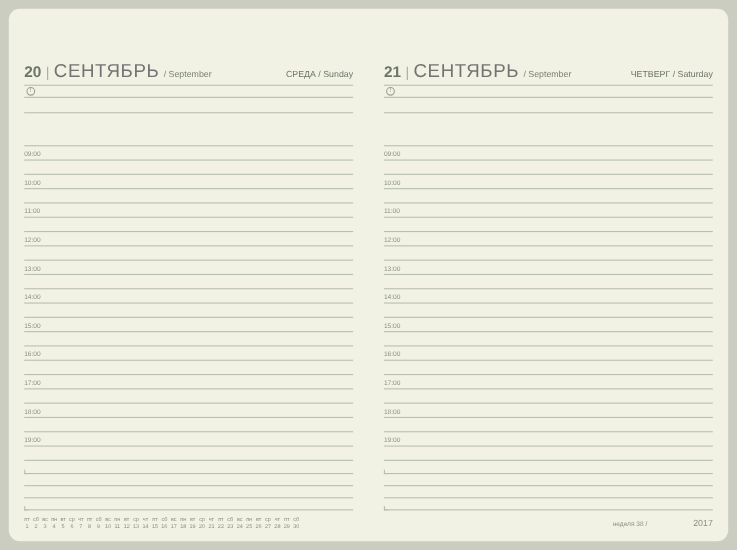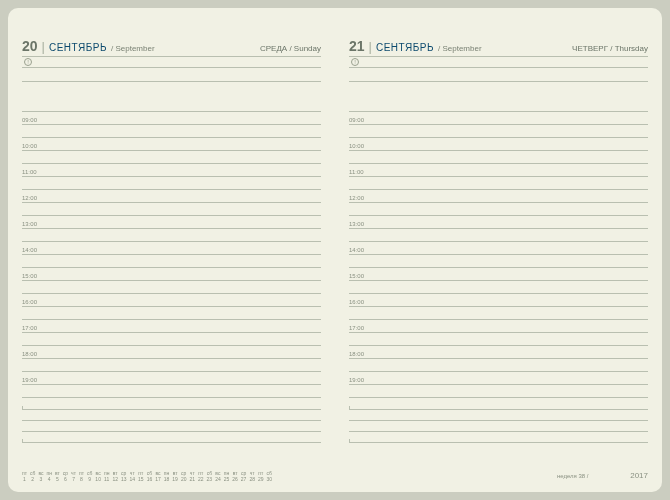--- a/index.html
+++ b/index.html
@@ -12,38 +12,38 @@
     justify-content: center;
     font-family: Arial, Helvetica, sans-serif;
   }
   .planner {
     width: 654px;
     height: 484px;
     background: #f1f1e4;
     border-radius: 10px;
     display: flex;
     position: relative;
-    padding: 8px 0 4px 0;
+    padding: 25px 0 4px 0;
   }
   .page {
     width: 50%;
     padding: 0 14px;
     position: relative;
   }
   .header {
     display: flex;
     justify-content: space-between;
     align-items: baseline;
     margin-bottom: 2px;
     margin-top: 22px;
   }
   .date-block { display: flex; align-items: baseline; gap: 4px; }
   .day-num { font-size: 14px; font-weight: bold; color: #6b7568; }
   .bar { color: #a8b0a0; font-size: 13px; }
-  .month-ru { font-size: 10px; color: #0c4a6e; letter-spacing: 0.5px; }
+  .month-ru { font-size: 17px; color: #737373; letter-spacing: 0.5px; }
   .month-en { font-size: 8px; color: #7a8274; }
   .weekday { font-size: 8px; color: #6b7568; text-align: right; }
   .priority-row {
     border-top: 0.5px solid #b9bfb0;
     border-bottom: 0.5px solid #b9bfb0;
     height: 12px;
     display: flex;
     align-items: center;
     margin-bottom: 1px;
   }
@@ -325,21 +325,21 @@
   </div>
 
   <div class="page">
     <div class="header">
       <div class="date-block">
         <span class="day-num">21</span>
         <span class="bar">|</span>
         <span class="month-ru">СЕНТЯБРЬ</span>
         <span class="month-en">/ September</span>
       </div>
-      <div class="weekday">ЧЕТВЕРГ / Thursday</div>
+      <div class="weekday">ЧЕТВЕРГ / Saturday</div>
     </div>
     <div class="priority-row">
       <span class="priority-icon"></span>
     </div>
     <div class="line"></div>
     <div class="note-top"></div>
     <div id="hours-right">
         <div class="hour-row">
           <div class="hour-label">09:00</div>
         </div>

